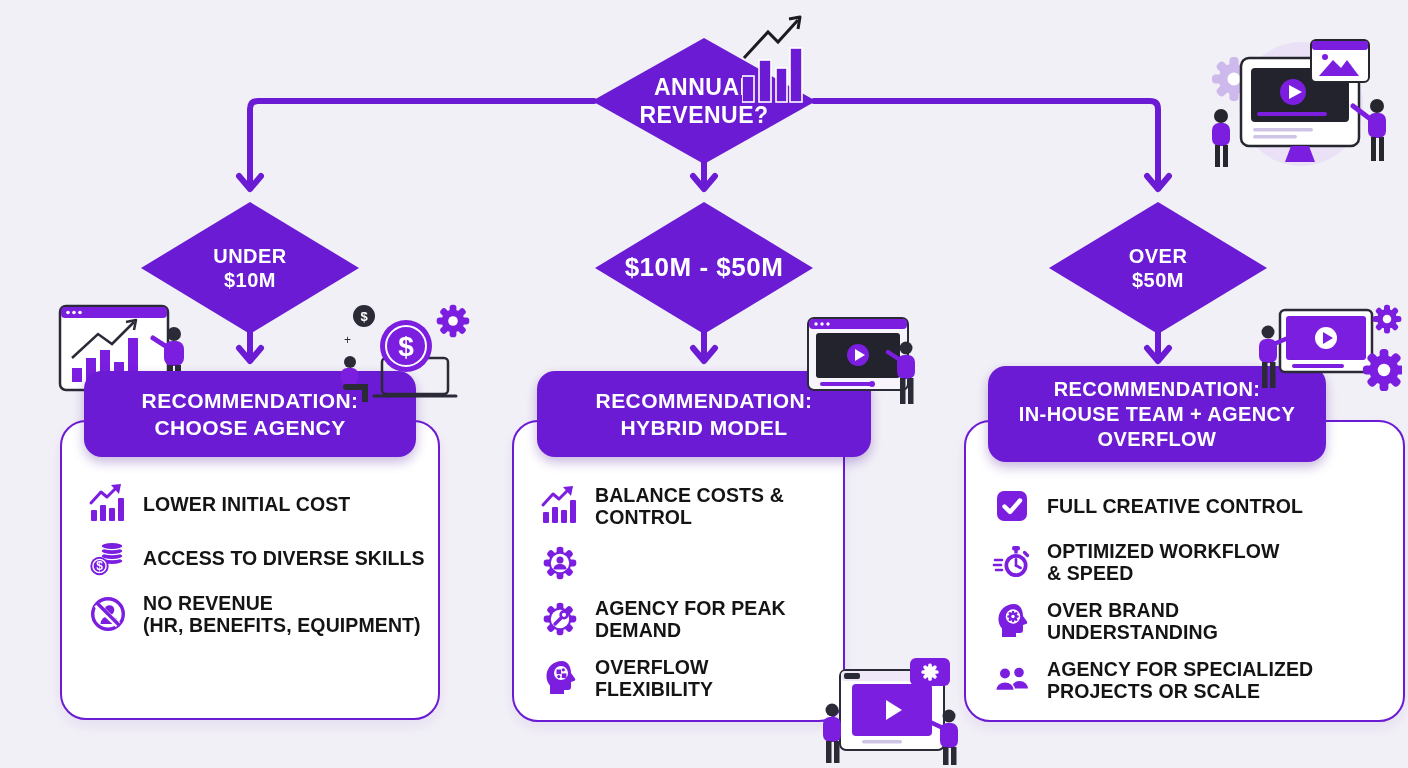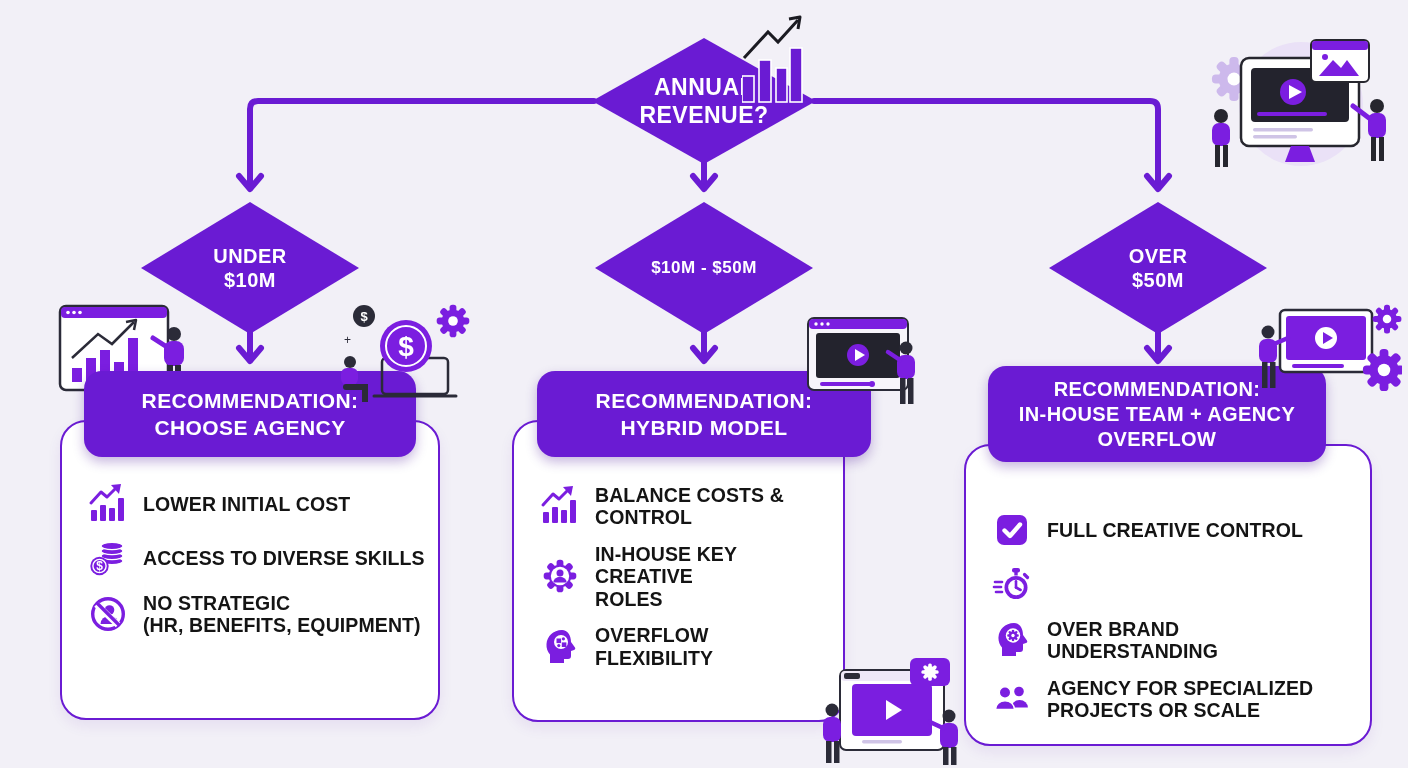--- a/index.html
+++ b/index.html
@@ -17,30 +17,30 @@
     clip-path:polygon(50% 0, 100% 50%, 50% 100%, 0 50%);
     display:flex; align-items:center; justify-content:center; }
   .diamond span { color:var(--header_text); font-weight:bold; text-align:center;
     white-space:pre-line; line-height:1.22; letter-spacing:.5px; }
   .d-root { left:592px; top:38px; width:224px; height:126px; }
   .d-root span { font-size:23px; }
   .d-left  { left:141px; top:202px; width:218px; height:132px; }
   .d-mid   { left:595px; top:202px; width:218px; height:132px; }
   .d-right { left:1049px; top:202px; width:218px; height:132px; }
   .d-left span, .d-right span { font-size:20px; }
-  .d-mid span { font-size:17px; }
+  .d-mid span { font-size:26px; }
 
   .root-growth { position:absolute; left:742px; top:12px; z-index:3; }
 
   .card { position:absolute; z-index:2; background:var(--card);
     border:2.5px solid var(--primary); border-radius:26px;
     box-shadow:0 6px 14px rgba(90,30,170,.08); }
   .c-left  { left:60px;  top:420px; width:380px; height:300px; }
   .c-mid   { left:512px; top:420px; width:333px; height:302px; }
-  .c-right { left:964px; top:444px; width:408px; height:302px; }
+  .c-right { left:964px; top:420px; width:441px; height:302px; }
 
   .hdr { position:absolute; z-index:3; background:var(--primary); border-radius:18px;
     display:flex; align-items:center; justify-content:center;
     box-shadow:0 5px 12px rgba(70,15,150,.30); }
   .hdr span { color:var(--header_text); font-weight:bold; text-align:center;
     white-space:pre-line; font-size:21px; line-height:1.3; letter-spacing:.4px; }
   .h-left  { left:84px;  top:371px; width:332px; height:86px; }
   .h-mid   { left:537px; top:371px; width:334px; height:86px; }
   .h-right { left:988px; top:366px; width:338px; height:96px; }
   .h-right span { font-size:20px; line-height:1.25; }
@@ -221,40 +221,45 @@
       <div class="li">
         <svg class="li-icon">
             <use href="#icon-coins"></use>
           </svg>
         <div class="li-label">ACCESS TO DIVERSE SKILLS</div>
       </div>
       <div class="li">
         <svg class="li-icon">
             <use href="#icon-no-person"></use>
           </svg>
-        <div class="li-label">NO STRATEGIC
+        <div class="li-label">NO REVENUE
 (HR, BENEFITS, EQUIPMENT)</div>
       </div>
     </div>
   </div>
 
   <div class="card c-mid">
     <div class="list">
       <div class="li">
         <svg class="li-icon">
             <use href="#icon-chart-growth"></use>
           </svg>
         <div class="li-label">BALANCE COSTS &amp; CONTROL</div>
       </div>
       <div class="li">
         <svg class="li-icon">
             <use href="#icon-gear-person"></use>
           </svg>
-        <div class="li-label">IN-HOUSE KEY CREATIVE
-ROLES</div>
+      </div>
+      <div class="li">
+        <svg class="li-icon">
+            <use href="#icon-gear-wrench"></use>
+          </svg>
+        <div class="li-label">AGENCY FOR PEAK
+DEMAND</div>
       </div>
       <div class="li">
         <svg class="li-icon">
             <use href="#icon-head-puzzle"></use>
           </svg>
         <div class="li-label">OVERFLOW FLEXIBILITY</div>
       </div>
     </div>
   </div>
 
@@ -263,20 +268,22 @@
       <div class="li">
         <svg class="li-icon">
             <use href="#icon-checkbox"></use>
           </svg>
         <div class="li-label">FULL CREATIVE CONTROL</div>
       </div>
       <div class="li">
         <svg class="li-icon">
             <use href="#icon-stopwatch"></use>
           </svg>
+        <div class="li-label">OPTIMIZED WORKFLOW
+&amp; SPEED</div>
       </div>
       <div class="li">
         <svg class="li-icon">
             <use href="#icon-head-gear"></use>
           </svg>
         <div class="li-label">OVER BRAND
 UNDERSTANDING</div>
       </div>
       <div class="li">
         <svg class="li-icon">

